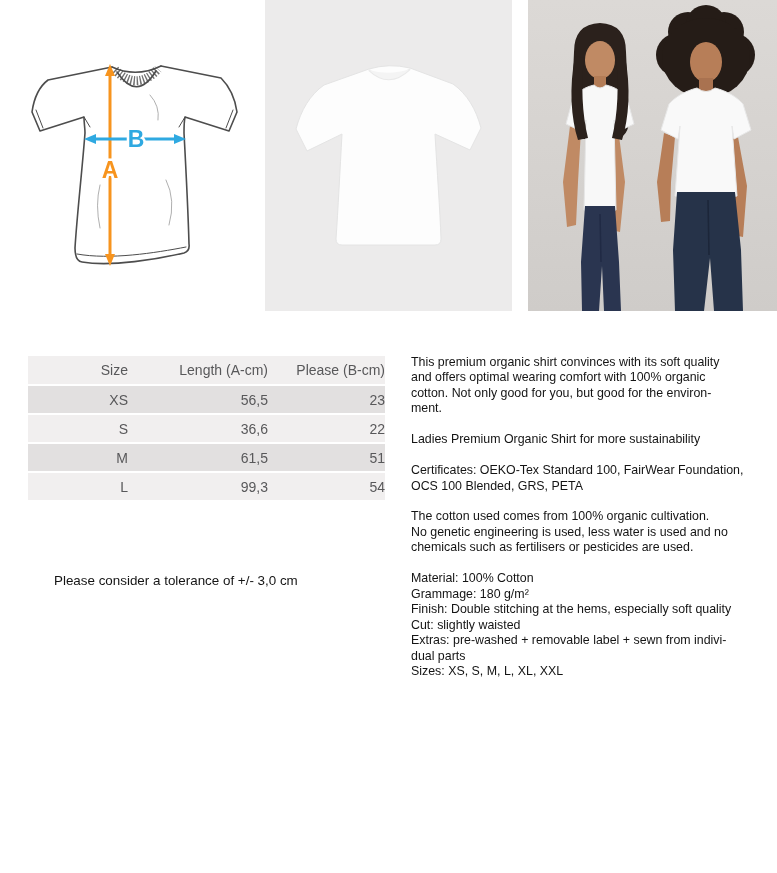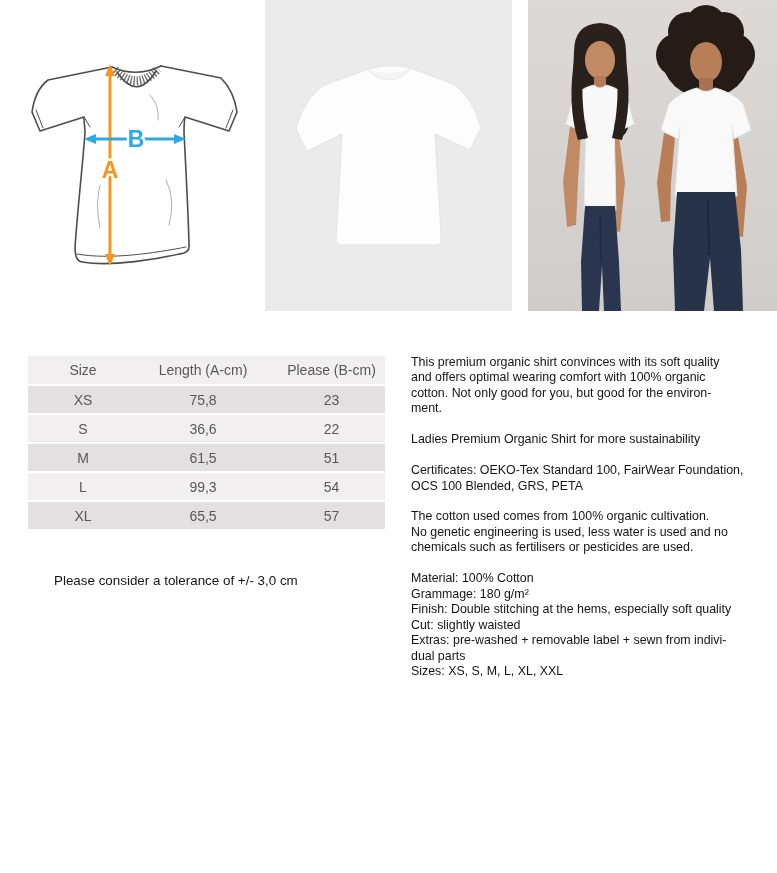--- a/index.html
+++ b/index.html
@@ -25,21 +25,21 @@
     text-anchor:middle;paint-order:stroke;stroke:#fff;stroke-width:5px;stroke-linejoin:round;
   }
 
   
   .size-col{position:absolute;left:28px;top:354px;width:357px;}
   table.size-table{
     width:357px;border-collapse:separate;border-spacing:0 2px;table-layout:fixed;
     font-size:14px;color:#58585A;
   }
   table.size-table th,table.size-table td{
-    text-align:center;font-weight:normal;padding:0 0 0 10px;vertical-align:middle;
+    text-align:right;font-weight:normal;padding:0 0 0 10px;vertical-align:middle;
   }
   table.size-table thead tr{background:var(--row-light,#F1EFEF);height:28px;}
   table.size-table tbody tr{height:27px;background:var(--row-light,#F1EFEF);margin-left:28px;}
   table.size-table tbody tr:nth-child(odd){background:var(--row-dark,#E2E0E0);}
   .tolerance-note{
     position:absolute;left:26px;top:219px;font-size:13.4px;color:#141414;white-space:nowrap;
   }
 
   
   .desc-col{
@@ -169,42 +169,37 @@
       <thead>
         <tr>
             <th>Size</th>
             <th>Length (A-cm)</th>
             <th>Please (B-cm)</th>
           </tr>
       </thead>
       <tbody>
           <tr>
             <td>XS</td>
-            <td>75,8</td>
+            <td>56,5</td>
             <td>23</td>
           </tr>
           <tr>
             <td>S</td>
             <td>36,6</td>
             <td>22</td>
           </tr>
           <tr>
             <td>M</td>
             <td>61,5</td>
             <td>51</td>
           </tr>
           <tr>
             <td>L</td>
             <td>99,3</td>
             <td>54</td>
-          </tr>
-          <tr>
-            <td>XL</td>
-            <td>65,5</td>
-            <td>57</td>
           </tr>
         </tbody>
     </table>
     <div class="tolerance-note">Please consider a tolerance of +/- 3,0 cm</div>
   </div>
 
   <div class="desc-col">
       <p>This premium organic shirt convinces with its soft quality<br>and offers optimal wearing comfort with 100% organic<br>cotton. Not only good for you, but good for the environ-<br>ment.</p>
       <p>Ladies Premium Organic Shirt for more sustainability</p>
       <p>Certificates: OEKO-Tex Standard 100, FairWear Foundation,<br>OCS 100 Blended, GRS, PETA</p>

